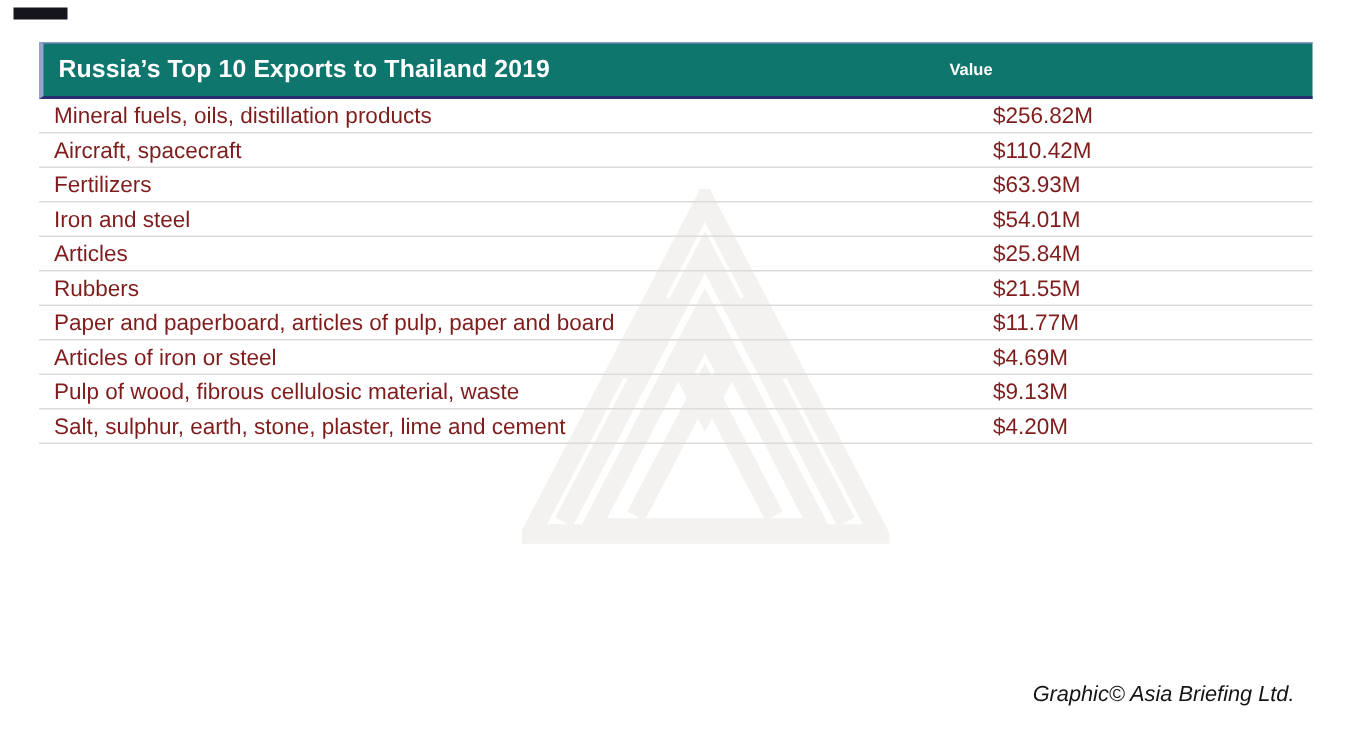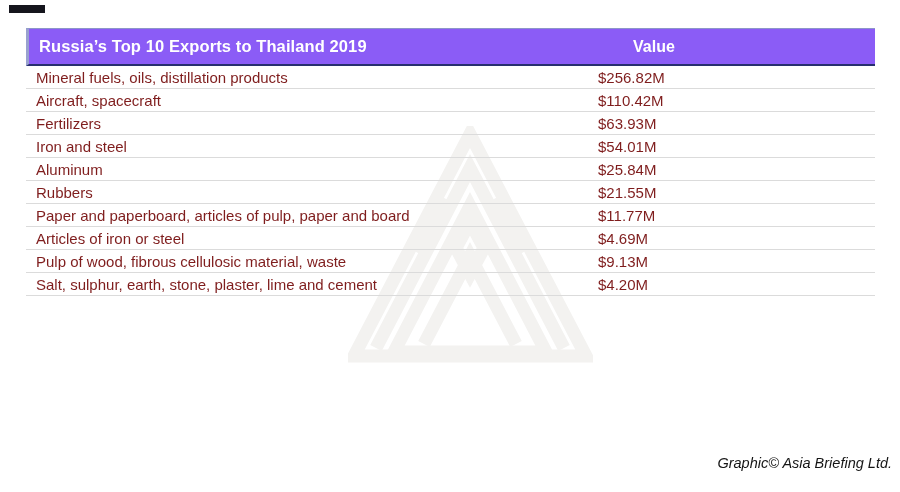--- a/index.html
+++ b/index.html
@@ -27,54 +27,54 @@
   }
 
   
   .export-table {
     position: absolute; left: 26px; top: 28px;
     width: 849px; z-index: 1;
   }
   .table-header {
     box-sizing: border-box;
     height: 38px;
-    background: #8b5cf6;
+    background: #0f766e;
     border-left: 3px solid #99a1cf;
     border-top: 1px solid #8d96c9;
     border-bottom: 2px solid #272f6f;
     color: #ffffff;
     display: flex; align-items: center;
     position: relative;
   }
   .table-title {
     padding-left: 10px;
     font-weight: bold;
     font-size: 16.5px;
     letter-spacing: 0.1px;
   }
   .value-header {
     position: absolute; left: 604px;
     font-weight: bold;
-    font-size: 16px;
+    font-size: 11px;
   }
   .table-row {
     box-sizing: border-box;
     height: 23px;
     border-bottom: 1px solid #dbdbdb;
     display: flex; align-items: center;
     position: relative;
     color: #7f1d1d;
     font-size: 15px;
   }
   .row-label { padding-left: 10px; white-space: nowrap; }
-  .row-value { position: absolute; left: 572px; }
+  .row-value { position: absolute; left: 636px; }
 
   
   .credit {
-    position: absolute; top: 455px; right: 8px;
+    position: absolute; top: 455px; right: 37px;
     font-style: italic;
     font-size: 14.5px;
     color: #151515;
     z-index: 1;
   }
 </style>
 </head>
 <body>
 
 <div class="canvas">
@@ -111,21 +111,21 @@
     </div>
     <div class="table-row">
       <span class="row-label">Fertilizers</span>
       <span class="row-value">$63.93M</span>
     </div>
     <div class="table-row">
       <span class="row-label">Iron and steel</span>
       <span class="row-value">$54.01M</span>
     </div>
     <div class="table-row">
-      <span class="row-label">Aluminum</span>
+      <span class="row-label">Articles</span>
       <span class="row-value">$25.84M</span>
     </div>
     <div class="table-row">
       <span class="row-label">Rubbers</span>
       <span class="row-value">$21.55M</span>
     </div>
     <div class="table-row">
       <span class="row-label">Paper and paperboard, articles of pulp, paper and board</span>
       <span class="row-value">$11.77M</span>
     </div>

